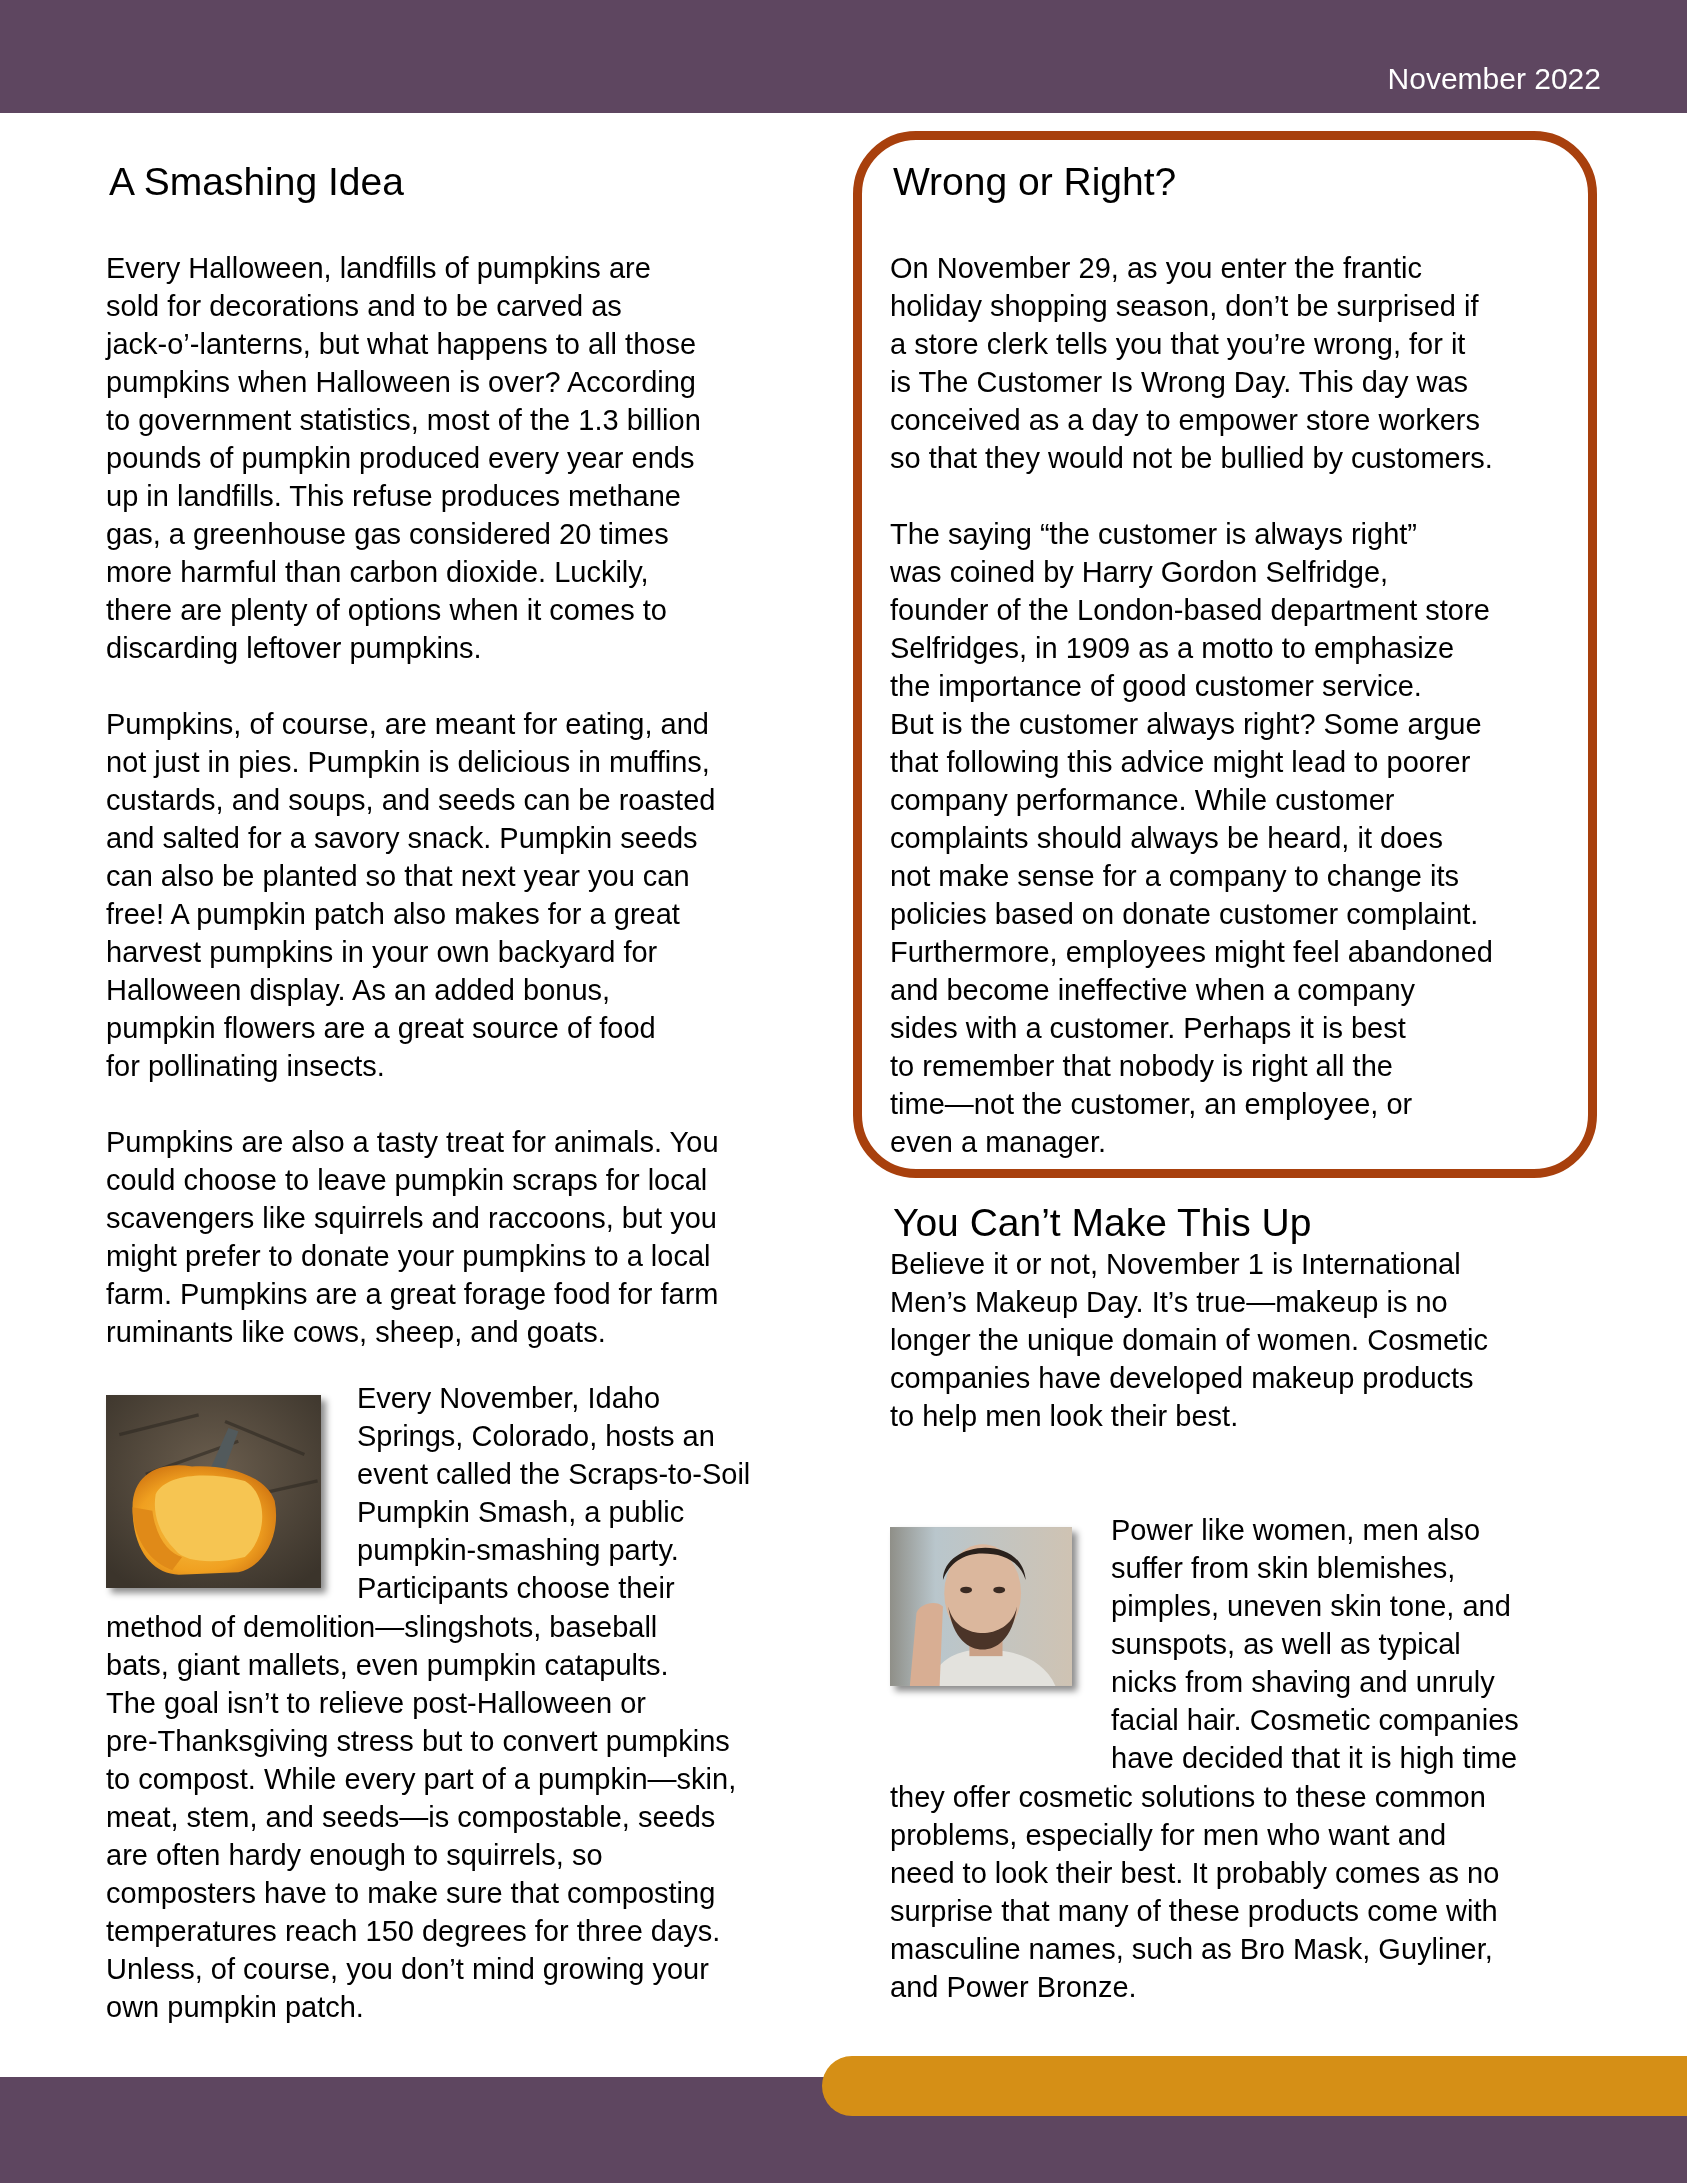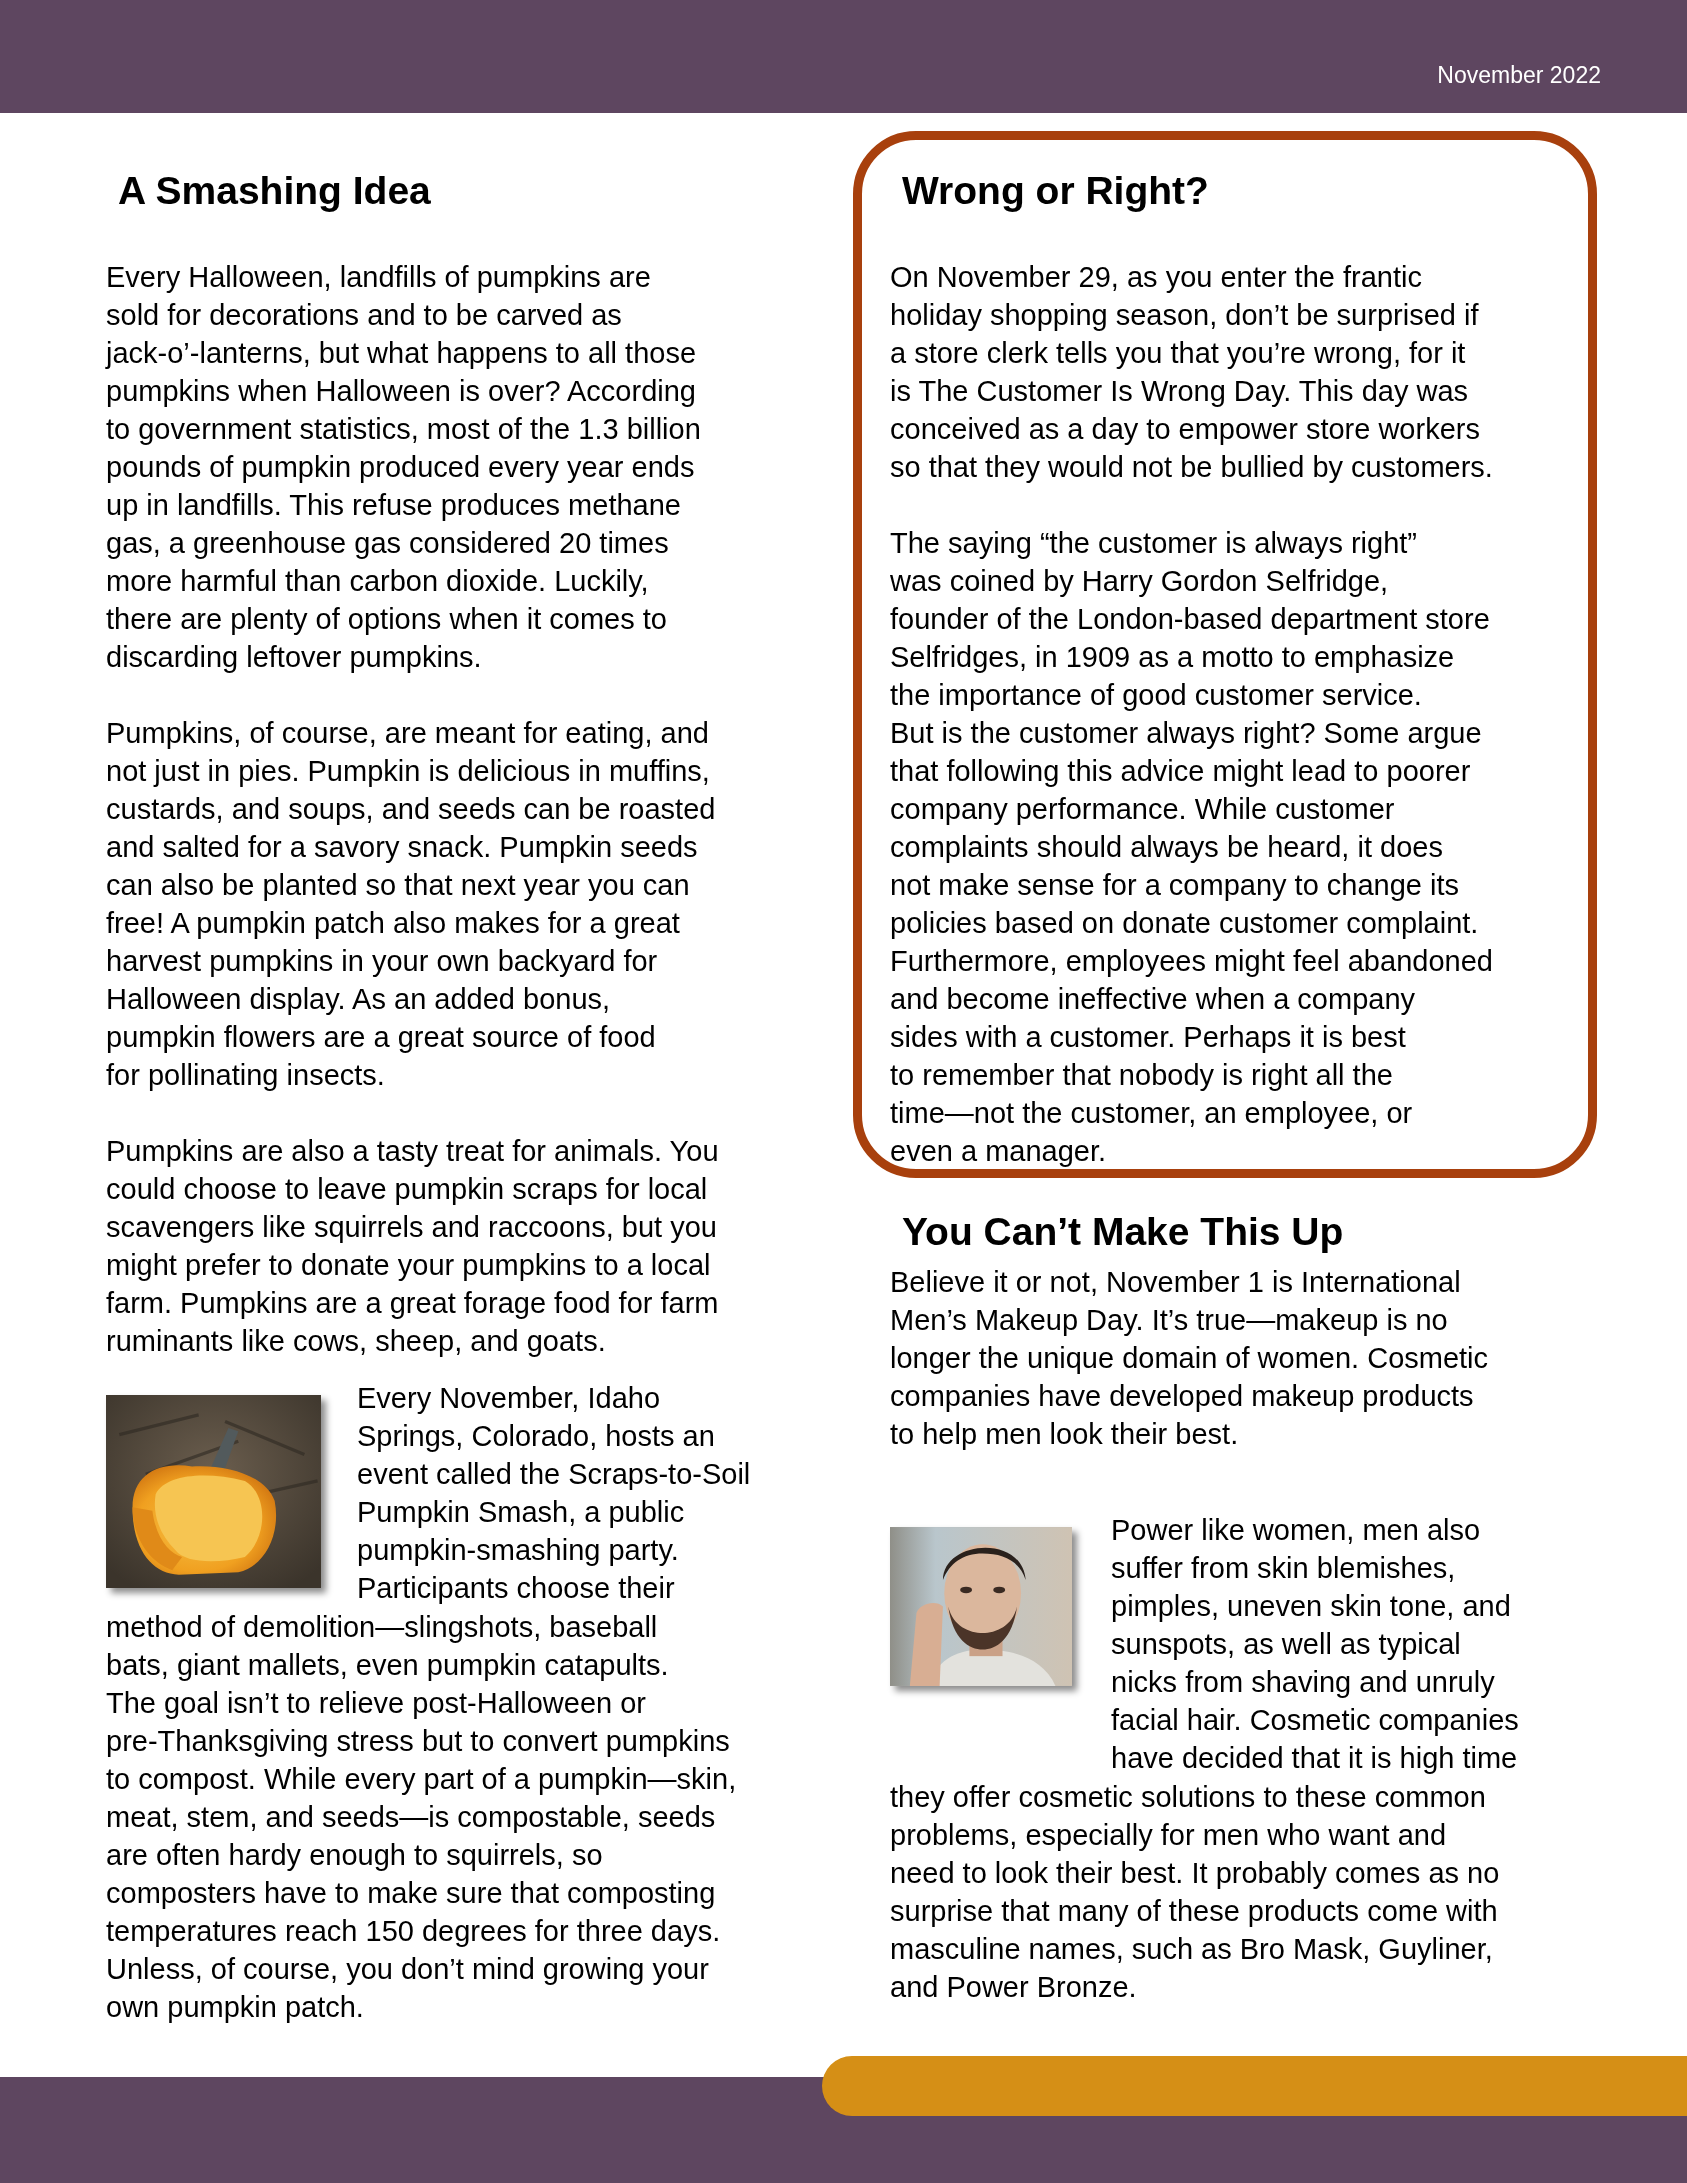--- a/index.html
+++ b/index.html
@@ -1,21 +1,21 @@
 <!DOCTYPE html>
 <html style="font-size:10.6px"><head>
 <meta charset="utf-8">
 <style>
   html, body { margin:0; padding:0; }
   body { width:1687px; height:2183px; position:relative; background:#ffffff; overflow:hidden;
          font-family:"Liberation Sans", sans-serif; color:#000; }
   .topbar { position:absolute; left:0; top:0; width:1687px; height:113px; background:#5E4660; }
-  .topbar .date { position:absolute; right:86px; top:64px; font-size:23px; color:#fff; line-height:1; }
+  .topbar .date { position:absolute; right:86px; top:64px; font-size:30px; color:#fff; line-height:1; }
   .col { position:absolute; }
-  .h { font-weight:bold; font-size:39px; line-height:1; margin:12px; white-space:nowrap; }
+  .h { font-weight:normal; font-size:39px; line-height:1; margin:3px; white-space:nowrap; }
   .p { font-size:29px; line-height:38px; white-space:nowrap; }
   .ln { display:block; height:38px; }
   .blank { display:block; height:38px; }
   .box { position:absolute; left:853px; top:131px; width:744px; height:1047px; box-sizing:border-box;
          border:9.3px solid #A8400D; border-radius:63px; }
   .imgbox { position:absolute; box-shadow:5.3px 5.3px 6.6px rgba(0,0,0,0.45); overflow:hidden; }
   .bottombar { position:absolute; left:0; top:2077px; width:1687px; height:106px; background:#5E4660; }
   .pill { position:absolute; left:822px; top:2056px; width:926px; height:60px; background:#D58F16;
           border-radius:30px; }
 </style>

